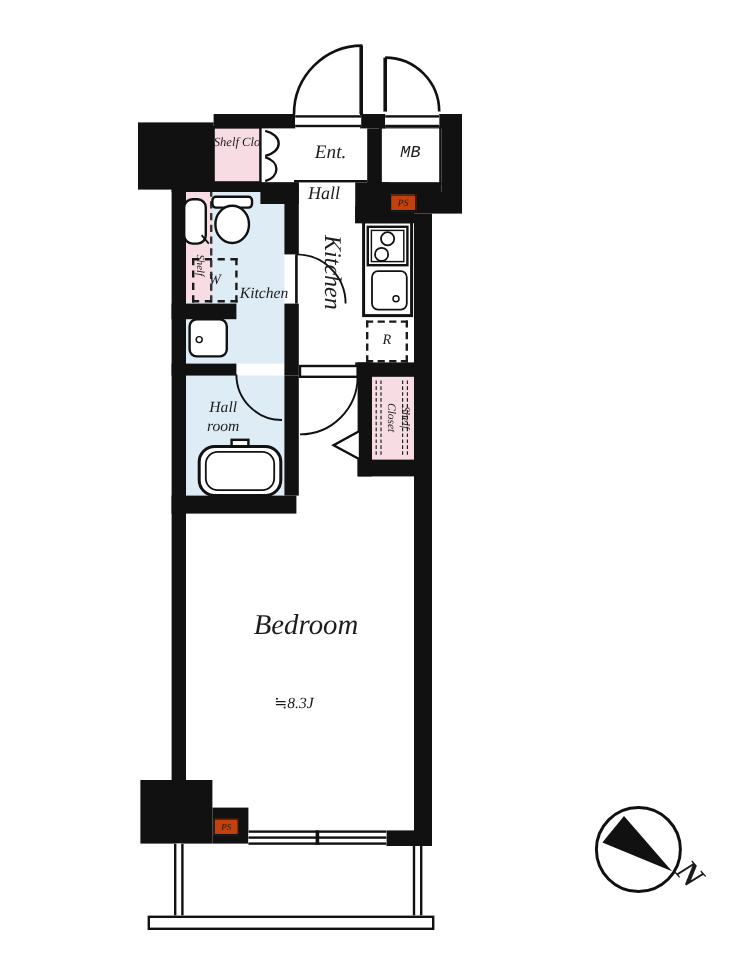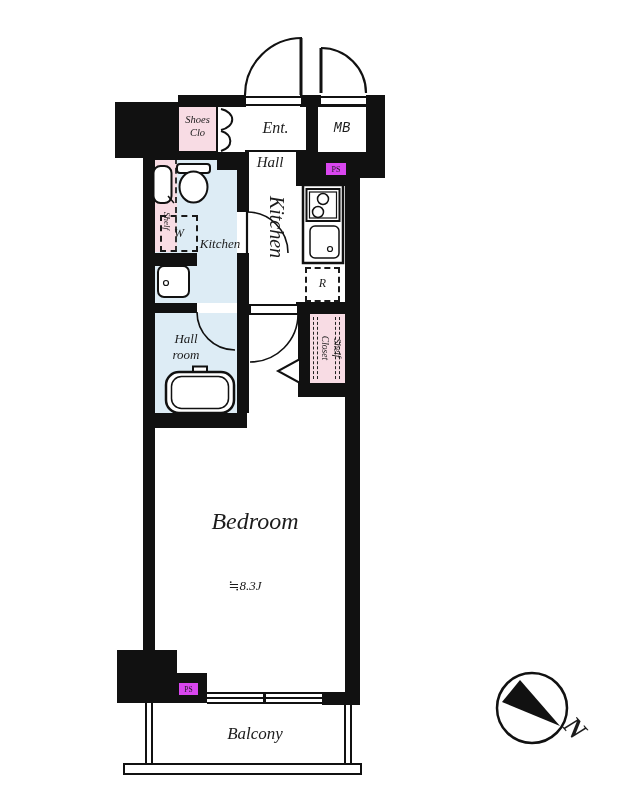--- a/index.html
+++ b/index.html
@@ -6,22 +6,22 @@
   .stage{position:relative;width:622px;height:800px;background:#ffffff;overflow:hidden;
          font-family:"Liberation Serif","DejaVu Serif",serif;color:var(--text,#1c1c1c);}
   .abs{position:absolute;box-sizing:border-box;}
   .w{position:absolute;background:var(--wall,#111111);}
   .room{position:absolute;box-sizing:border-box;}
   .pink{background:var(--closet-pink,#f8dce4);}
   .blue{background:var(--wet-blue,#ddecf5);}
   .lbl{position:absolute;font-style:italic;text-align:center;line-height:1.25;
        white-space:normal;pointer-events:none;}
   .dash{position:absolute;box-sizing:border-box;border:2px dashed #1a1a1a;background:transparent;}
-  .psbox{position:absolute;box-sizing:border-box;background:#d946ef;border:1.5px solid #111;
-         display:flex;align-items:center;justify-content:center;}
+  .psbox{position:absolute;box-sizing:border-box;background:#c2410c;border:1.5px solid #111;
+         display:flex;align-items:center;justify-content:center;font-style:italic;}
   svg.overlay{position:absolute;left:0;top:0;pointer-events:none;}
   .thin{position:absolute;background:#111;}
 </style>
 </head>
 <body>
 
 <div class="stage">
 
   <div class="room pink" style="left:177px;top:105px;width:41px;height:48px;border:2px solid #111;"></div>
   <div class="room" style="left:245px;top:107px;width:61px;height:45px;background:#fff;"></div>
@@ -145,29 +145,28 @@
       <rect x="166" y="372" width="68" height="41" rx="13" stroke-width="2.5"></rect>
       <rect x="171.5" y="376.5" width="57" height="32" rx="10" stroke-width="1.5" fill="none"></rect>
     </g>
 
     <g>
       <circle cx="532" cy="708" r="35" fill="#fff" stroke="#111" stroke-width="2.5"></circle>
       <polygon points="520,680 502,702 560,726" fill="#111"></polygon>
     </g>
   </svg>
 
-  <div class="lbl" style="left:177px;top:113px;width:41px;font-size:10.5px;">Shoes Clo</div>
+  <div class="lbl" style="left:177px;top:113px;width:41px;font-size:10.5px;">Shelf Clo</div>
   <div class="lbl" style="left:245px;top:118px;width:61px;font-size:16px;">Ent.</div>
   <div class="lbl" style="left:316px;top:120px;width:52px;font-size:14px;font-family:Liberation Mono, monospace;">MB</div>
   <div class="lbl" style="left:245px;top:153px;width:50px;font-size:15px;">Hall</div>
   <div class="lbl" style="left:219px;top:217px;width:120px;height:20px;font-size:20px;transform:rotate(90deg);">Kitchen</div>
   <div class="lbl" style="left:190px;top:236px;width:60px;font-size:13px;">Kitchen</div>
   <div class="lbl" style="left:160px;top:226px;width:38px;font-size:12px;">W</div>
   <div class="lbl" style="left:141px;top:215px;width:50px;height:12px;font-size:9px;transform:rotate(90deg);">Shelf</div>
   <div class="lbl" style="left:160px;top:331px;width:52px;font-size:13px;">Hall room</div>
   <div class="lbl" style="left:305px;top:276px;width:35px;font-size:12px;">R</div>
   <div class="lbl" style="left:310px;top:333px;width:34px;height:30px;font-size:9.5px;transform:rotate(90deg);">Shelf Closet</div>
   <div class="lbl" style="left:170px;top:506px;width:170px;font-size:24px;">Bedroom</div>
   <div class="lbl" style="left:170px;top:578px;width:150px;font-size:13px;">≒8.3J</div>
-  <div class="lbl" style="left:180px;top:723px;width:150px;font-size:17px;">Balcony</div>
   <div class="lbl" style="left:556px;top:712px;width:38px;height:32px;font-size:27px;font-weight:bold;transform:rotate(48deg);">N</div>
 
 </div>
 
 </body></html>

